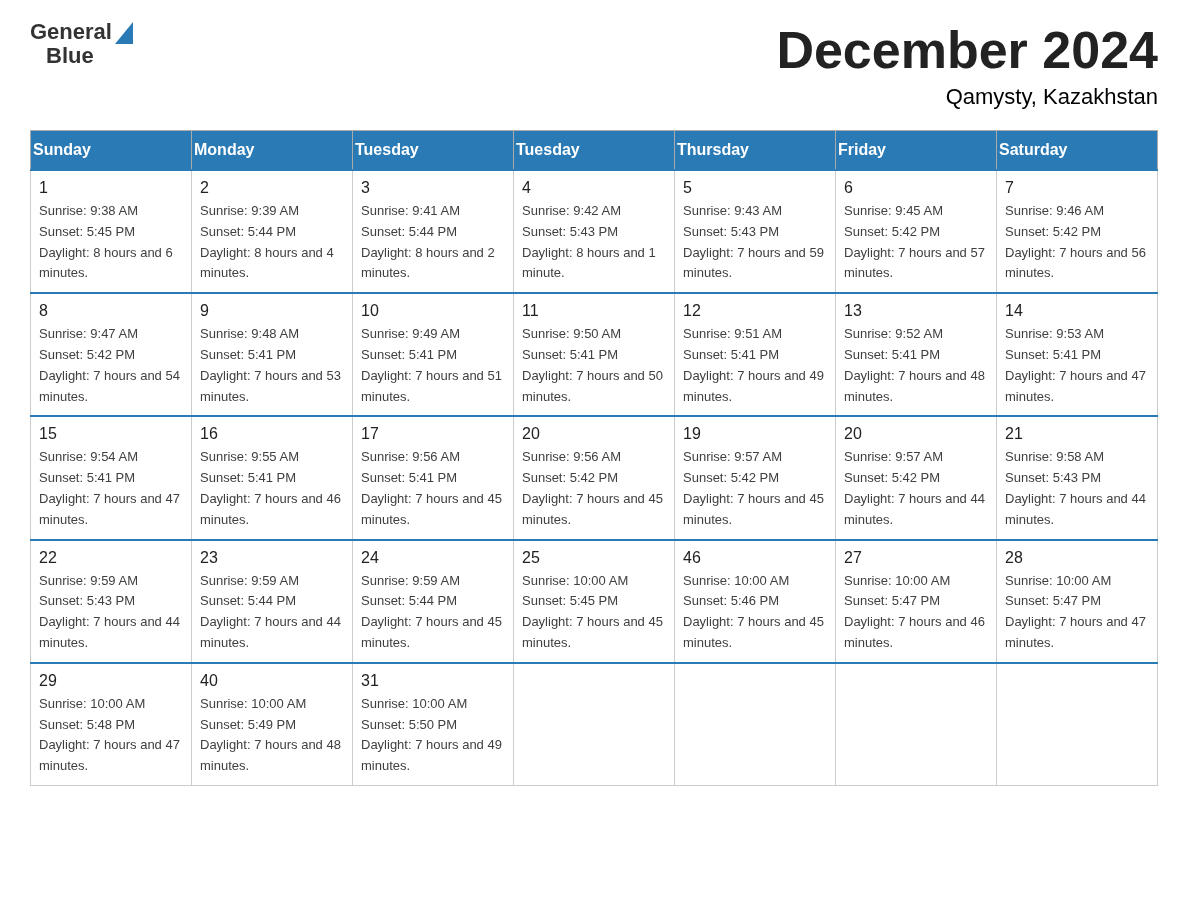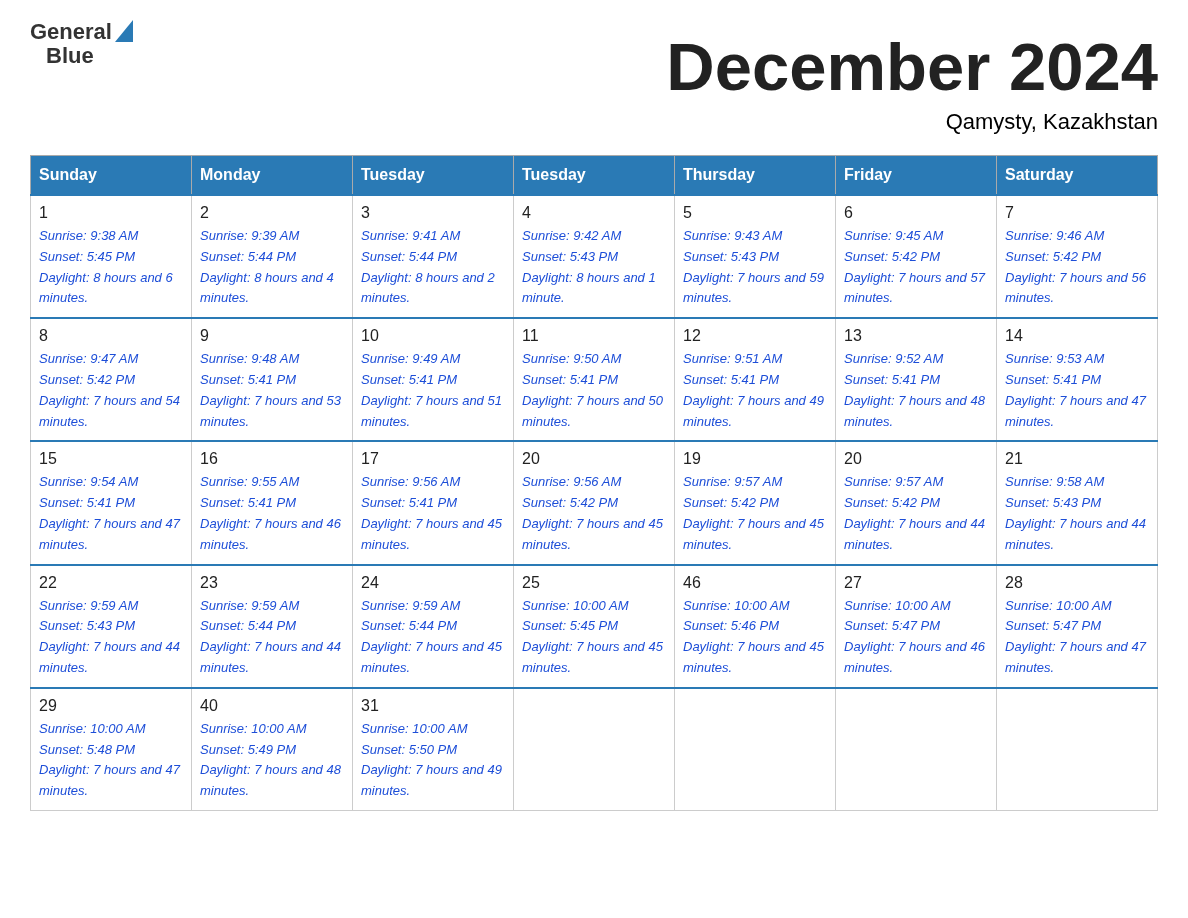--- a/index.html
+++ b/index.html
@@ -23,39 +23,38 @@
     .logo-text {
       font-size: 22px;
       font-weight: bold;
       color: #333;
       line-height: 1.1;
     }
     .title-area {
       text-align: right;
     }
     .main-title {
-      font-size: 67px;
+      font-size: 52px;
       font-weight: bold;
       color: #222;
-      margin-top: 8px;
     }
     .subtitle {
       font-size: 22px;
       color: #000000;
       margin-top: 4px;
     }
     .calendar-table {
       width: 100%;
       border-collapse: collapse;
       border: 1px solid #aaa;
     }
     .calendar-table thead tr th {
       background-color: #2a7ab5;
       color: #ffffff;
-      padding: 10px 8px;
+      padding: 10px 2px;
       font-size: 16px;
       font-weight: bold;
       text-align: left;
       border: 1px solid #aaa;
     }
     .calendar-table tbody tr td {
       vertical-align: top;
       padding: 8px 8px;
       border: 1px solid #ccc;
       font-size: 13px;
@@ -66,37 +65,36 @@
     .calendar-table tbody tr td .day-number {
       font-size: 16px;
       font-weight: normal;
       color: #222;
       display: block;
       margin-bottom: 4px;
     }
     .calendar-table tbody tr td .day-info {
       font-size: 13px;
       line-height: 1.6;
-      color: #1d4ed8;
-      font-style: italic;
+      color: #404040;
     }
     .empty-cell {
       background: #fff;
     }
     .calendar-table tbody tr {
       border-top: 2px solid #2a7ab5;
     }
   </style>
 </head>
 <body>
 
 <div class="header-area">
   <div class="logo">
     <div style="display:flex; flex-direction:column; align-items:flex-start;">
-      <div style="display:flex; align-items:flex-start;">
+      <div style="display:flex; align-items:flex-end;">
         <span class="logo-text">General</span>
 
         <svg width="18" height="22" viewBox="0 0 18 22" style="margin-left:3px;">
           <polygon points="0,22 18,0 18,22" fill="#2a7ab5"></polygon>
         </svg>
       </div>
       <span class="logo-text blue" style="margin-left:16px;">Blue</span>
     </div>
   </div>
   <div class="title-area">

